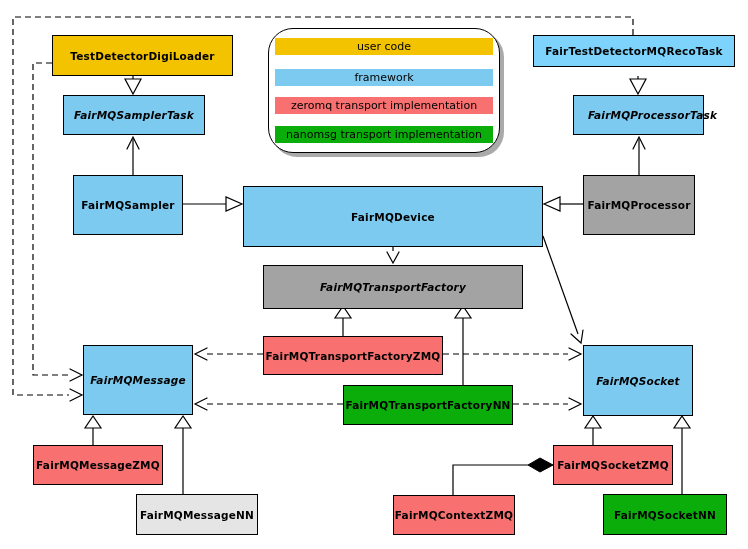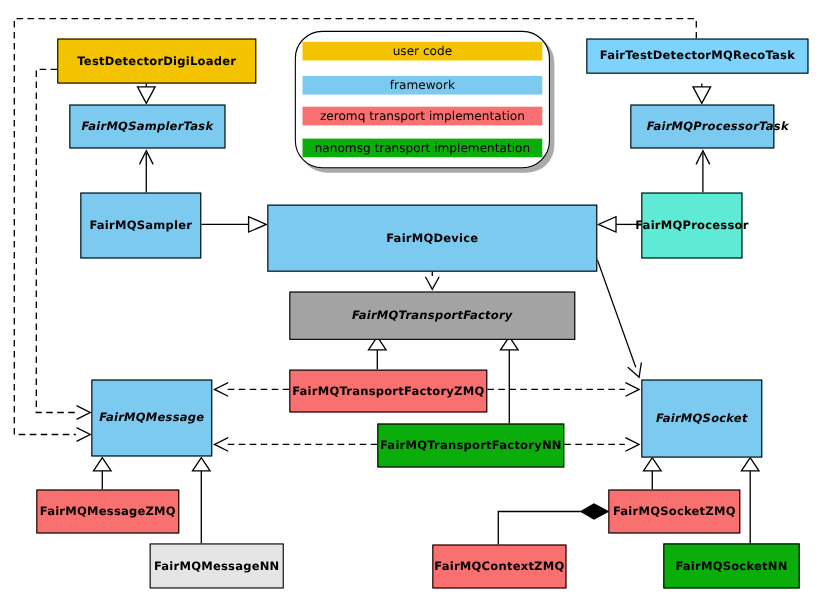--- a/index.html
+++ b/index.html
@@ -140,21 +140,21 @@
     <div class="legend-bar" style="top: 68px; background-color: rgb(248, 112, 112);">zeromq transport implementation</div>
     <div class="legend-bar" style="top: 97px; background-color: rgb(11, 173, 11);">nanomsg transport implementation</div>
   </div>
 
   <div class="node" style="left: 52px; top: 35px; width: 181px; height: 41px; background-color: rgb(243, 195, 0);">TestDetectorDigiLoader</div>
   <div class="node" style="left: 533px; top: 35px; width: 202px; height: 32px; background-color: #7dd3fc;">FairTestDetectorMQRecoTask</div>
   <div class="node abstract" style="left: 63px; top: 95px; width: 142px; height: 40px; background-color: rgb(125, 202, 240);">FairMQSamplerTask</div>
   <div class="node abstract" style="left: 573px; top: 95px; width: 131px; height: 40px; background-color: rgb(125, 202, 240); padding-left: 28px;">FairMQProcessorTask</div>
   <div class="node" style="left: 73px; top: 175px; width: 110px; height: 60px; background-color: rgb(125, 202, 240);">FairMQSampler</div>
   <div class="node" style="left: 243px; top: 174px; width: 300px; height: 61px; background-color: rgb(125, 202, 240); margin-top: 12px;">FairMQDevice</div>
-  <div class="node" style="left: 583px; top: 175px; width: 92px; height: 60px; background-color: #5eead4;">FairMQProcessor</div>
+  <div class="node" style="left: 583px; top: 175px; width: 112px; height: 60px; background-color: #a3a3a3;">FairMQProcessor</div>
   <div class="node abstract" style="left: 263px; top: 265px; width: 260px; height: 44px; background-color: #a3a3a3;">FairMQTransportFactory</div>
   <div class="node" style="left: 263px; top: 336px; width: 180px; height: 39px; background-color: rgb(248, 112, 112);">FairMQTransportFactoryZMQ</div>
   <div class="node" style="left: 343px; top: 385px; width: 170px; height: 40px; background-color: rgb(11, 173, 11);">FairMQTransportFactoryNN</div>
   <div class="node abstract" style="left: 83px; top: 345px; width: 110px; height: 70px; background-color: rgb(125, 202, 240);">FairMQMessage</div>
   <div class="node" style="left: 33px; top: 445px; width: 130px; height: 40px; background-color: rgb(248, 112, 112);">FairMQMessageZMQ</div>
   <div class="node abstract" style="left: 583px; top: 345px; width: 110px; height: 71px; background-color: rgb(125, 202, 240);">FairMQSocket</div>
   <div class="node" style="left: 103px; top: 494px; width: 122px; height: 41px; background-color: #e5e5e5; margin-left: 33px;">FairMQMessageNN</div>
   <div class="node" style="left: 553px; top: 445px; width: 120px; height: 40px; background-color: rgb(248, 112, 112); text-align: center;">FairMQSocketZMQ</div>
   <div class="node" style="left: 603px; top: 494px; width: 124px; height: 41px; background-color: rgb(11, 173, 11);">FairMQSocketNN</div>
   <div class="node" style="left: 393px; top: 495px; width: 122px; height: 40px; background-color: rgb(248, 112, 112);">FairMQContextZMQ</div>

